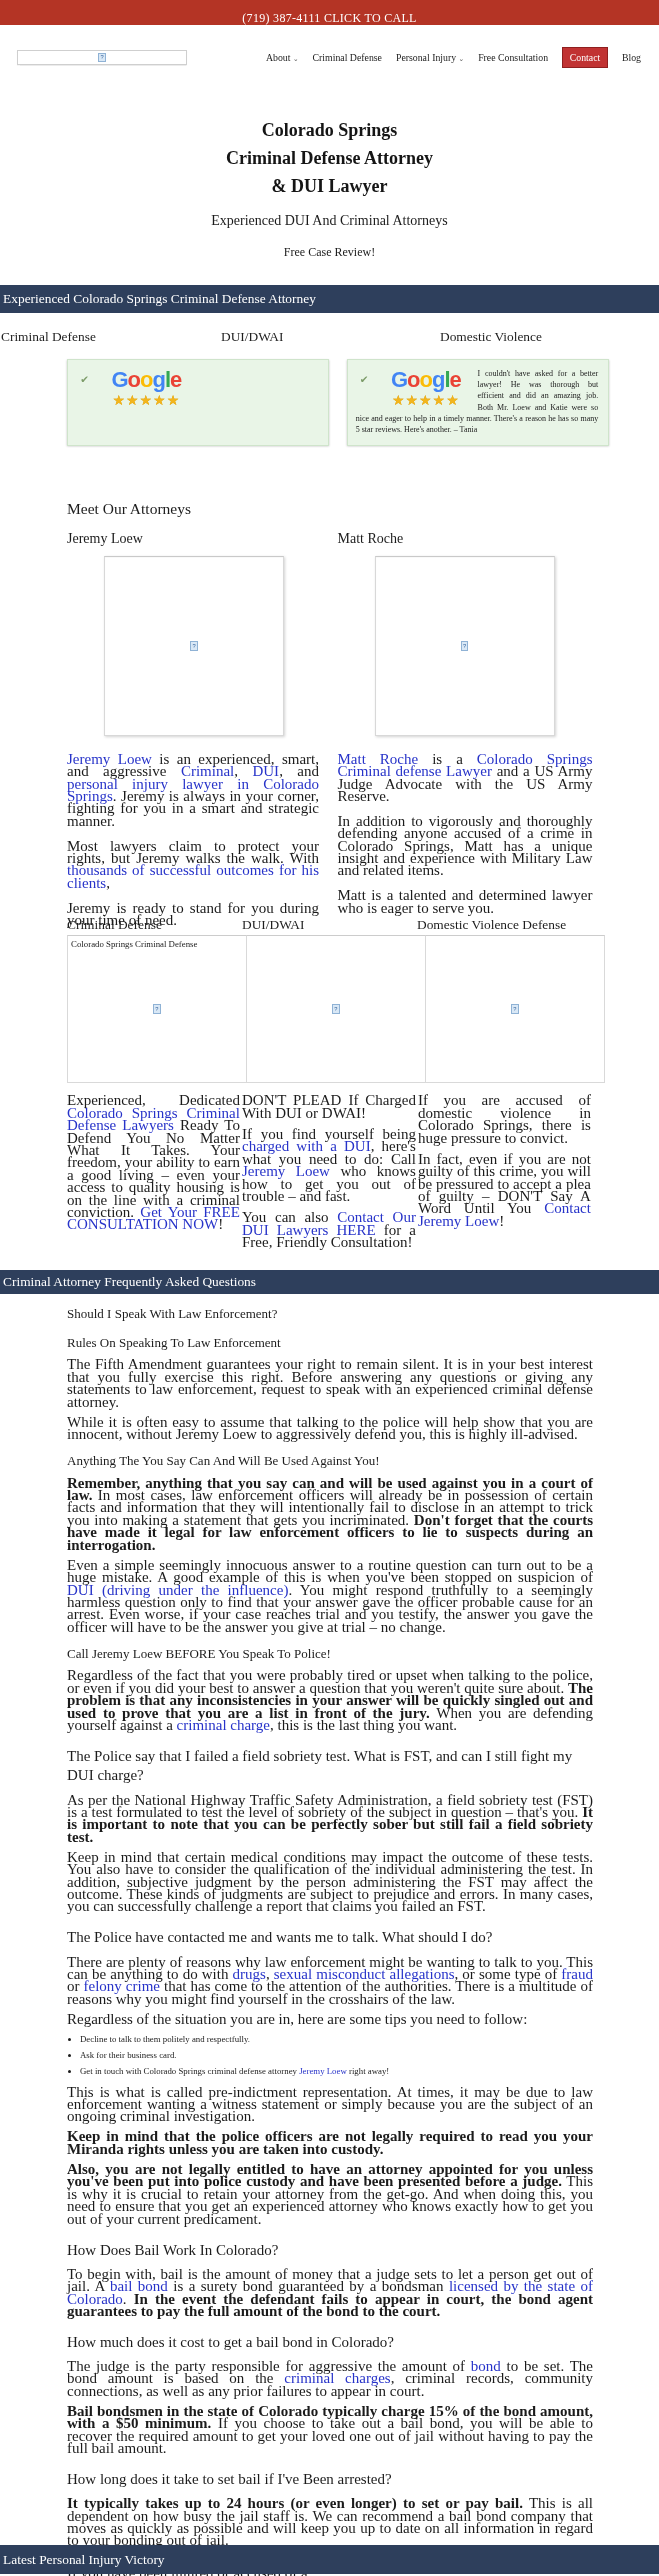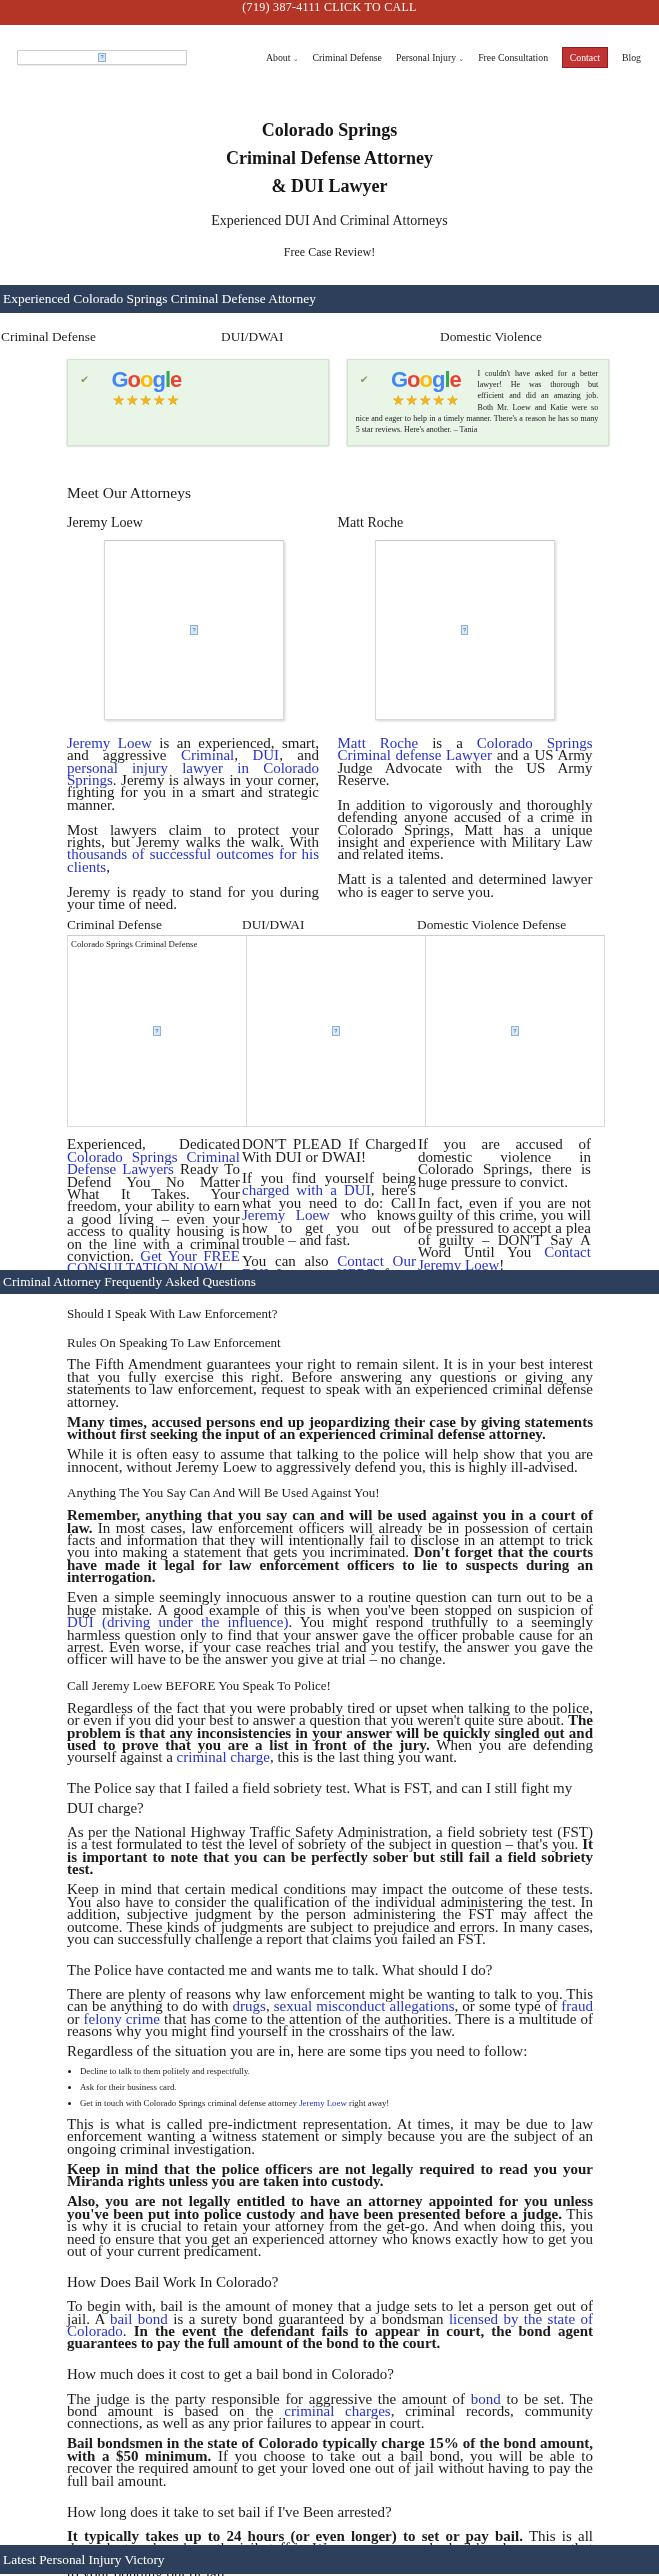--- a/index.html
+++ b/index.html
@@ -2,21 +2,21 @@
 <html style="font-size:8.2px"><head>
 <meta charset="utf-8">
 <style>
   * { box-sizing: border-box; margin: 0; padding: 0; }
   html,body { background:#fff; }
   body { width:659px; font-family:"Liberation Serif","DejaVu Serif",serif; color:#1c1c1c; }
   .page { position:relative; width:659px; height:3520px; overflow:hidden; background:#fff; }
   .zone { position:absolute; left:0; width:659px; }
 
   
-  .topbar { top:0; height:26px; background:#b43425; color:#fff; display:flex; align-items:flex-start; justify-content:center; }
+  .topbar { top:0; height:26px; background:#b43425; color:#fff; display:flex; align-items:flex-end; justify-content:center; }
   .topbar a { color:#fff; text-decoration:none; font-size:12px; letter-spacing:0.3px; }
 
   
   .navbar { top:25px; height:65px; background:#fff; display:flex; align-items:center; justify-content:space-between; padding:0 18px 0 17px; }
   .logo-box { width:170px; height:14.4px; border:0.5px solid #cfcfcf; box-shadow:0 0.5px 1px rgba(0,0,0,.08); display:flex; align-items:center; justify-content:center; background:#fff; }
   .bimg { display:inline-flex; width:7.7px; height:9.8px; border:0.5px solid #8fb2d5; background:#d9e8f6; color:#35639c; font-size:5.7px; align-items:center; justify-content:center; font-family:"Liberation Sans",sans-serif; }
   .nav-items { display:flex; align-items:center; gap:14px; font-size:9.8px; color:#222; }
   .nav-link { cursor:pointer; white-space:nowrap; }
   .caret { font-size:6.7px; color:#555; }
   .nav-contact { background:#c13333; border:1px solid #8f1f1f; color:#fff; padding:3.6px 6.7px; }
@@ -39,36 +39,36 @@
   .tri-heads h2, .svc-heads h2 { font-size:13.4px; font-weight:400; color:#1d1d1d; }
   .reviews-row { display:flex; gap:17.5px; margin:13.4px 0 0 67px; }
   .review-card { width:262px; background:#e9f5e7; border:0.5px solid #cfe4cb; box-shadow:0 0.5px 2.1px rgba(0,0,0,.25); padding:8.2px 9.3px 9.3px 8.2px; overflow:hidden; }
   .check { float:left; width:13.4px; font-size:10.3px; color:#7d9c6a; margin:5.2px 1px 0 4.1px; }
   .gbrand { float:left; width:93px; text-align:center; margin:0 5.2px 2.1px 5.2px; }
   .gword { font-family:"Liberation Sans",sans-serif; font-size:22px; font-weight:700; letter-spacing:-1px; line-height:1.1; }
   .gstars { font-size:14px; letter-spacing:1px; color:#f2b51d; text-shadow:0 0 0.5px #c98f00; }
   .rtext { font-size:8px; line-height:11.3px; text-align:justify; color:#1b1b1b; }
 
   
-  .attys { top:484px; padding-left:67px; width:659px; }
+  .attys { top:500px; padding-left:67px; width:659px; }
   .meet-h { font-size:15.5px; font-weight:400; margin-bottom:13.4px; }
   .att-grid { display:grid; grid-template-columns:252px 255px; column-gap:18.5px; }
   .att-name { font-size:14px; font-weight:400; margin-bottom:8.8px; }
   .img-box { width:180px; height:180px; margin-left:37px; border:0.5px solid #d8d8d8; border-top:1px solid #c9c9c9; box-shadow:0.5px 1px 2.6px rgba(0,0,0,.18), inset 0 0.5px 1px rgba(0,0,0,.05); display:flex; align-items:center; justify-content:center; background:#fff; }
   .bio { margin-top:16.5px; }
   .bio .para { margin:0 0 12.4px; }
   .para { font-size:15px; line-height:12.4px; text-align:justify; color:#1b1b1b; }
   .para b { font-weight:700; }
   a.lnk { color:#2733c9; text-decoration:none; }
 
   
   .svc { top:917px; padding-left:67px; }
   .svc-heads { display:grid; grid-template-columns:175px 175px 175px; }
   .svc-imgs { display:grid; grid-template-columns:179px 179px 179px; margin-top:2.1px; }
-  .svc-box { height:192px; border:0.5px solid #d9d9d9; border-top:1px solid #cccccc; margin-right:-0.5px; position:relative; display:flex; align-items:center; justify-content:center; background:#fff; }
+  .svc-box { height:148px; border:0.5px solid #d9d9d9; border-top:1px solid #cccccc; margin-right:-0.5px; position:relative; display:flex; align-items:center; justify-content:center; background:#fff; }
   .alt-text { position:absolute; top:2.6px; left:3.1px; font-size:8.8px; color:#1b1b1b; }
   .svc-texts { display:grid; grid-template-columns:175px 176px 175px; margin-top:11.3px; }
   .svc-texts .col { padding-right:2.1px; }
   .svc-texts .para { margin:0 0 8.8px; }
 
   
   .faqzone { top:1270px; }
   .content { margin-left:67px; width:526px; }
   .fq3 { font-size:13px; font-weight:400; margin:12.4px 0 1px; }
   .fq2 { font-size:15px; font-weight:400; line-height:1.3; margin:15.5px 0 2.1px; }
@@ -209,21 +209,20 @@
   </section>
 
   <section class="zone faqzone">
     <div class="navybar barfaq">
       <span>Criminal Attorney Frequently Asked Questions</span>
     </div>
     <div class="content faq-blocks">
         <h3 class="fq3">Should I Speak With Law Enforcement?</h3>
         <h3 class="fq3">Rules On Speaking To Law Enforcement</h3>
         <p class="para"><span>The Fifth Amendment guarantees your right to remain silent. It is in your best interest that you fully exercise this right. Before answering any questions or giving any statements to law enforcement, request to speak with an experienced criminal defense attorney.</span></p>
-        <p class="para"><b>Many times, accused persons end up jeopardizing their case by giving statements without first seeking the input of an experienced criminal defense attorney.</b></p>
         <p class="para"><span>While it is often easy to assume that talking to the police will help show that you are innocent, without Jeremy Loew to aggressively defend you, this is highly ill-advised.</span></p>
         <h3 class="fq3">Anything The You Say Can And Will Be Used Against You!</h3>
         <p class="para"><b>Remember, anything that you say can and will be used against you in a court of law.</b><span> In most cases, law enforcement officers will already be in possession of certain facts and information that they will intentionally fail to disclose in an attempt to trick you into making a statement that gets you incriminated. </span><b>Don't forget that the courts have made it legal for law enforcement officers to lie to suspects during an interrogation.</b></p>
         <p class="para"><span>Even a simple seemingly innocuous answer to a routine question can turn out to be a huge mistake. A good example of this is when you've been stopped on suspicion of </span><a href="#" class="lnk">DUI (driving under the influence)</a><span>. You might respond truthfully to a seemingly harmless question only to find that your answer gave the officer probable cause for an arrest. Even worse, if your case reaches trial and you testify, the answer you gave the officer will have to be the answer you give at trial – no change.</span></p>
         <h3 class="fq3">Call Jeremy Loew BEFORE You Speak To Police!</h3>
         <p class="para"><span>Regardless of the fact that you were probably tired or upset when talking to the police, or even if you did your best to answer a question that you weren't quite sure about. </span><b>The problem is that any inconsistencies in your answer will be quickly singled out and used to prove that you are a list in front of the jury.</b><span> When you are defending yourself against a </span><a href="#" class="lnk">criminal charge</a><span>, this is the last thing you want.</span></p>
         <h2 class="fq2">The Police say that I failed a field sobriety test. What is FST, and can I still fight my DUI charge?</h2>
         <p class="para"><span>As per the National Highway Traffic Safety Administration, a field sobriety test (FST) is a test formulated to test the level of sobriety of the subject in question – that's you. </span><b>It is important to note that you can be perfectly sober but still fail a field sobriety test.</b></p>
         <p class="para"><span>Keep in mind that certain medical conditions may impact the outcome of these tests. You also have to consider the qualification of the individual administering the test. In addition, subjective judgment by the person administering the FST may affect the outcome. These kinds of judgments are subject to prejudice and errors. In many cases, you can successfully challenge a report that claims you failed an FST.</span></p>
         <h2 class="fq2">The Police have contacted me and wants me to talk. What should I do?</h2>

